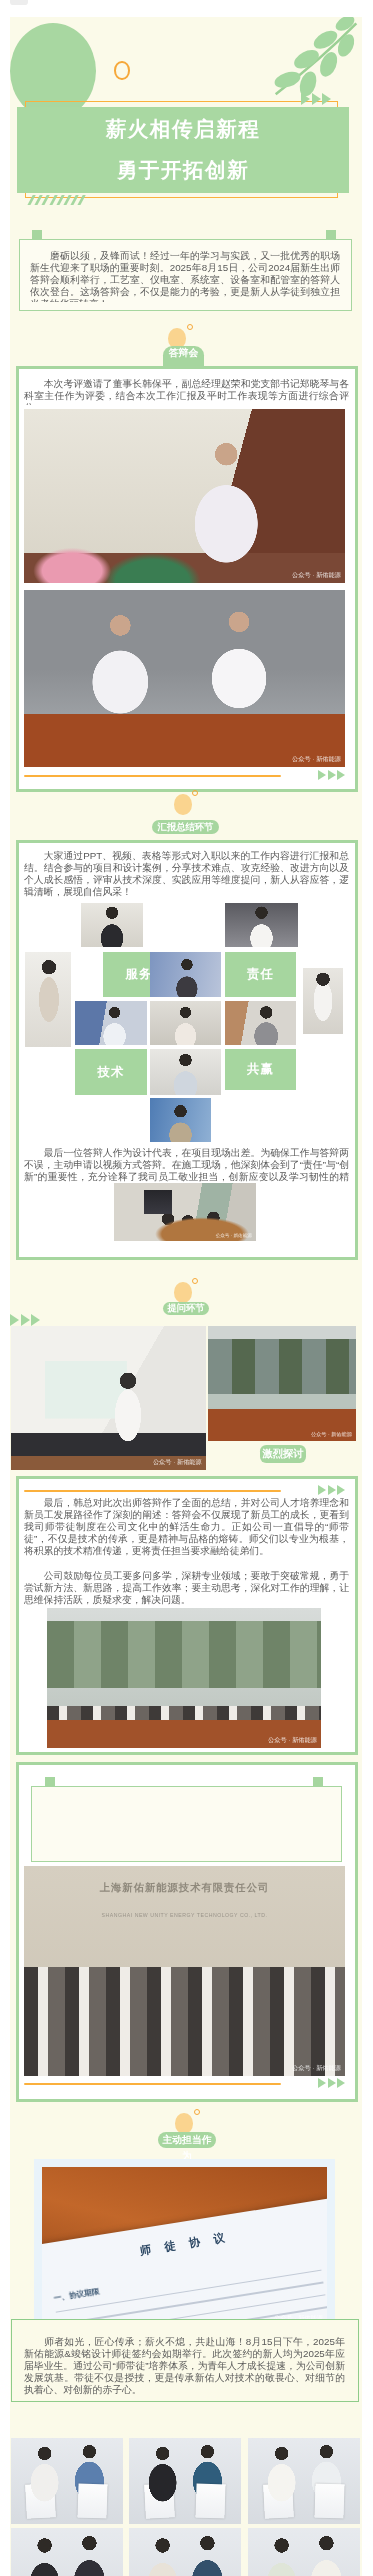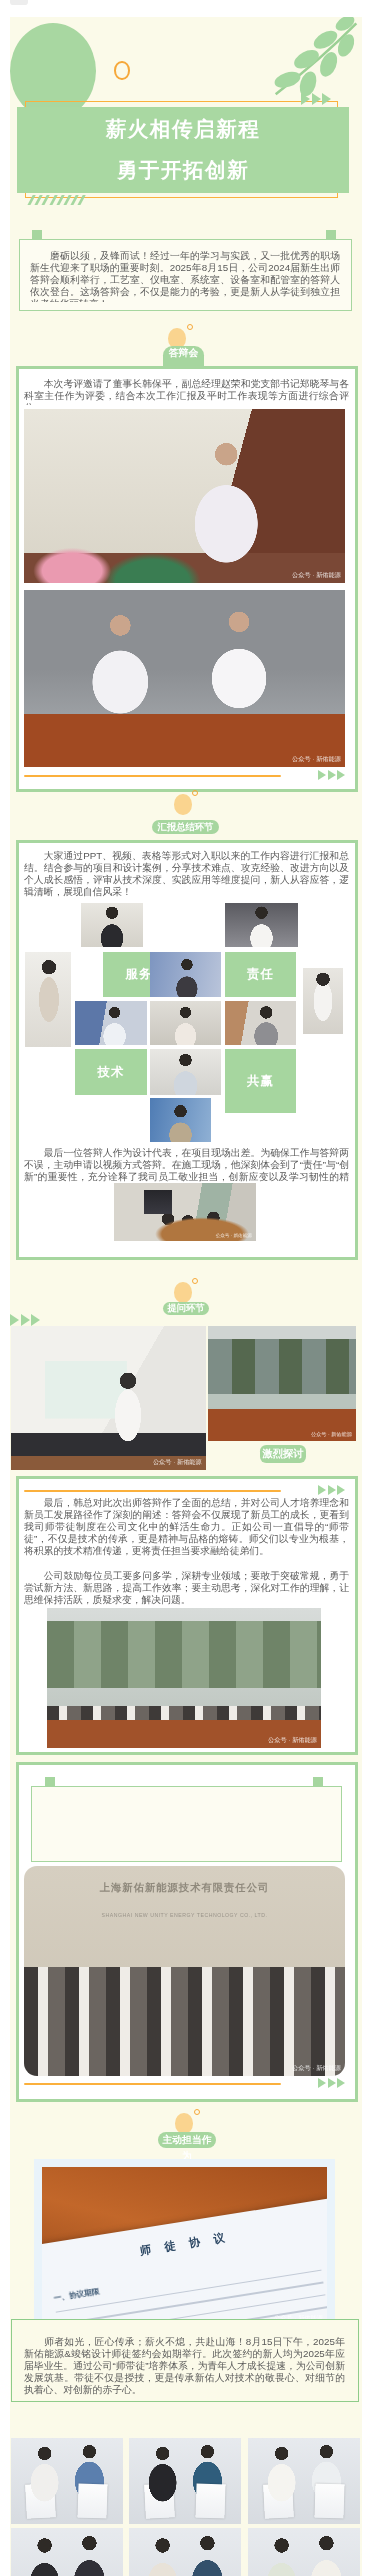--- a/index.html
+++ b/index.html
@@ -195,21 +195,21 @@
   <div class="abs ph ph-tallL" style="left:25px;top:952px;width:46px;height:95px;"></div>
   <div class="abs tile" style="left:75px;top:952px;width:72px;height:45px;margin-left:28px;">服务</div>
   <div class="abs ph ph-p3" style="left:150px;top:952px;width:71px;height:45px;"></div>
   <div class="abs tile" style="left:225px;top:952px;width:71px;height:45px;">责任</div>
   <div class="abs ph ph-tallR" style="left:303px;top:968px;width:40px;height:66px;"></div>
   <div class="abs ph ph-p4" style="left:75px;top:1001px;width:72px;height:44px;"></div>
   <div class="abs ph ph-p5" style="left:150px;top:1001px;width:71px;height:44px;"></div>
   <div class="abs ph ph-p6" style="left:225px;top:1001px;width:71px;height:44px;"></div>
   <div class="abs tile" style="left:75px;top:1049px;width:72px;height:46px;">技术</div>
   <div class="abs ph ph-p7" style="left:150px;top:1049px;width:71px;height:46px;"></div>
-  <div class="abs tile" style="left:225px;top:1049px;width:71px;height:64px;">共赢</div>
+  <div class="abs tile" style="left:225px;top:1049px;width:71px;height:41px;">共赢</div>
   <div class="abs ph ph-p8" style="left:150px;top:1098px;width:61px;height:44px;"></div>
   <div class="abs txt" style="left:24px;top:1147px;width:325px;height:36px;">　　最后一位答辩人作为设计代表，在项目现场出差。为确保工作与答辩两不误，主动申请以视频方式答辩。在施工现场，他深刻体会到了“责任”与“创新”的重要性，充分诠释了我司员工敬业担当，创新应变以及学习韧性的精神。</div>
   <div class="abs ph ph-video" style="left:114px;top:1183px;width:142px;height:58px;">
     <span class="wm" style="font-size:4.6px;">公众号 · 新佑能源</span>
   </div>
 
   <div class="abs bcirc" style="left:174px;top:1282px;width:17.5px;height:20.6px;"></div>
   <div class="abs bring" style="left:192px;top:1278px;width:6.2px;height:6.2px;"></div>
   <div class="abs pill" style="left:163px;top:1302px;width:46px;height:13.4px;line-height:13.4px;font-size:9.3px;">提问环节</div>
 
@@ -237,21 +237,21 @@
   <div class="abs txt" style="left:24px;top:1570px;width:325px;height:37px;">　　公司鼓励每位员工要多问多学，深耕专业领域；要敢于突破常规，勇于尝试新方法、新思路，提高工作效率；要主动思考，深化对工作的理解，让思维保持活跃，质疑求变，解决问题。</div>
   <div class="abs txt" style="left:24px;top:1497px;width:325px;height:72px;">　　最后，韩总对此次出师答辩作了全面的总结，并对公司人才培养理念和新员工发展路径作了深刻的阐述：答辩会不仅展现了新员工的成长，更看到我司师带徒制度在公司文化中的鲜活生命力。正如公司一直倡导的“师带徒”，不仅是技术的传承，更是精神与品格的熔铸。师父们以专业为根基，将积累的技术精准传递，更将责任担当要求融给徒弟们。</div>
   <div class="abs ph ph-audience" style="left:47px;top:1608px;width:274px;height:140px;">
     <span class="wm">公众号 · 新佑能源</span>
   </div>
 
   <div class="abs gbox" style="left:15.5px;top:1762px;width:342px;height:340px;"></div>
   <div class="abs tab" style="left:45px;top:1777px;width:9.8px;height:17px;"></div>
   <div class="abs tab" style="left:313px;top:1777px;width:9.8px;height:17px;"></div>
   <div class="abs wbox" style="left:31px;top:1786px;width:311px;height:76px;"></div>
-  <div class="abs ph ph-wall" style="left:24px;top:1866px;width:321px;height:210px;border-radius:13px;">
+  <div class="abs ph ph-wall" style="left:24px;top:1866px;width:321px;height:210px;">
     <span class="signcn">上海新佑新能源技术有限责任公司</span>
     <span class="signen">SHANGHAI NEW UNITY ENERGY TECHNOLOGY CO., LTD.</span>
     <span class="wm">公众号 · 新佑能源</span>
   </div>
   <div class="abs oline" style="left:24px;top:2083px;width:257px;height:2.1px;"></div>
   <div class="abs tris" style="left:318px;top:2078px;">
       <div class="tri-s"></div>
       <div class="tri-s"></div>
       <div class="tri-s"></div>
     </div>

